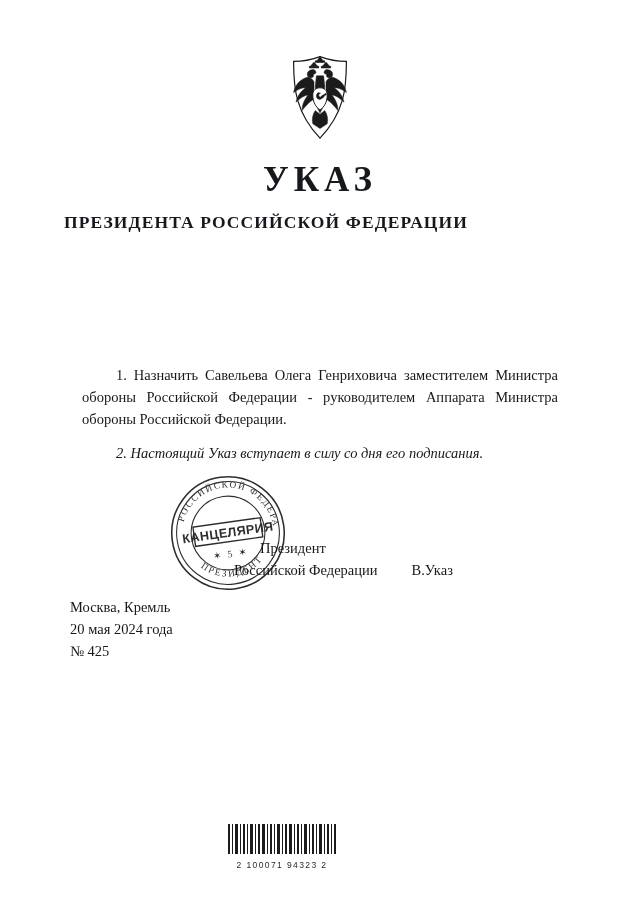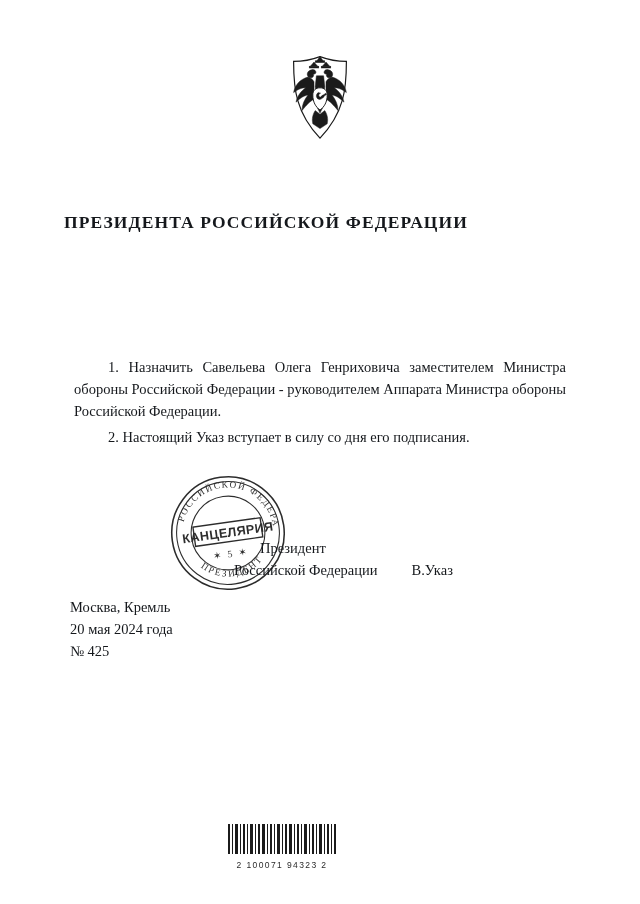--- a/index.html
+++ b/index.html
@@ -73,29 +73,30 @@
   
   .body-block {
     position: absolute;
     top: 352px;
     left: 70px;
     width: 500px;
     font-size: 14.5px;
     line-height: 1.52;
   }
   .para {
-    margin: 4px;
+    margin: 12px;
     text-align: justify;
     text-indent: 34px;
   }
   .para.justified-stretch {
     text-align-last: left;
   }
   .para + .para {
     margin-top: 1px;
+    font-style: italic;
   }
 
   
   .sign-block {
     position: absolute;
     top: 538px;
     left: 234px;
     width: 260px;
     font-size: 14.5px;
     line-height: 1.5;
@@ -176,20 +177,21 @@
           <path d="M60 58 C53 58 48 62 48 70 C48 82 53 90 60 95 C67 90 72 82 72 70 C72 62 67 58 60 58 Z" fill="#fff" stroke="#1b1b1b" stroke-width="1.6"></path>
           <path d="M57 66 c-3 2 -4 6 -2 9 c2 3 6 3 8 1 l4 -3 l-2 -2 l-3 2 c-2 1 -4 0 -4 -2 c0 -2 1 -4 3 -4 z"></path>
           <path d="M62 72 l8 -5 l1 2 l-8 5 z"></path>
 
           <path d="M52 96 C48 102 46 110 48 118 L60 126 L72 118 C74 110 72 102 68 96 L60 102 Z"></path>
         </g>
       </svg>
     </span>
   </div>
 
+  <div class="doc-title">УКАЗ</div>
   <div class="doc-subtitle">ПРЕЗИДЕНТА РОССИЙСКОЙ ФЕДЕРАЦИИ</div>
 
 
   <div class="body-block">
     <p class="para justified-stretch">1. Назначить Савельева Олега Генриховича заместителем Министра обороны Российской Федерации - руководителем Аппарата Министра обороны Российской Федерации.</p>
     <p class="para">2. Настоящий Указ вступает в силу со дня его подписания.</p>
   </div>
 
   <div class="stamp">
     <svg viewBox="0 0 130 130" width="126" height="126" aria-hidden="true">

